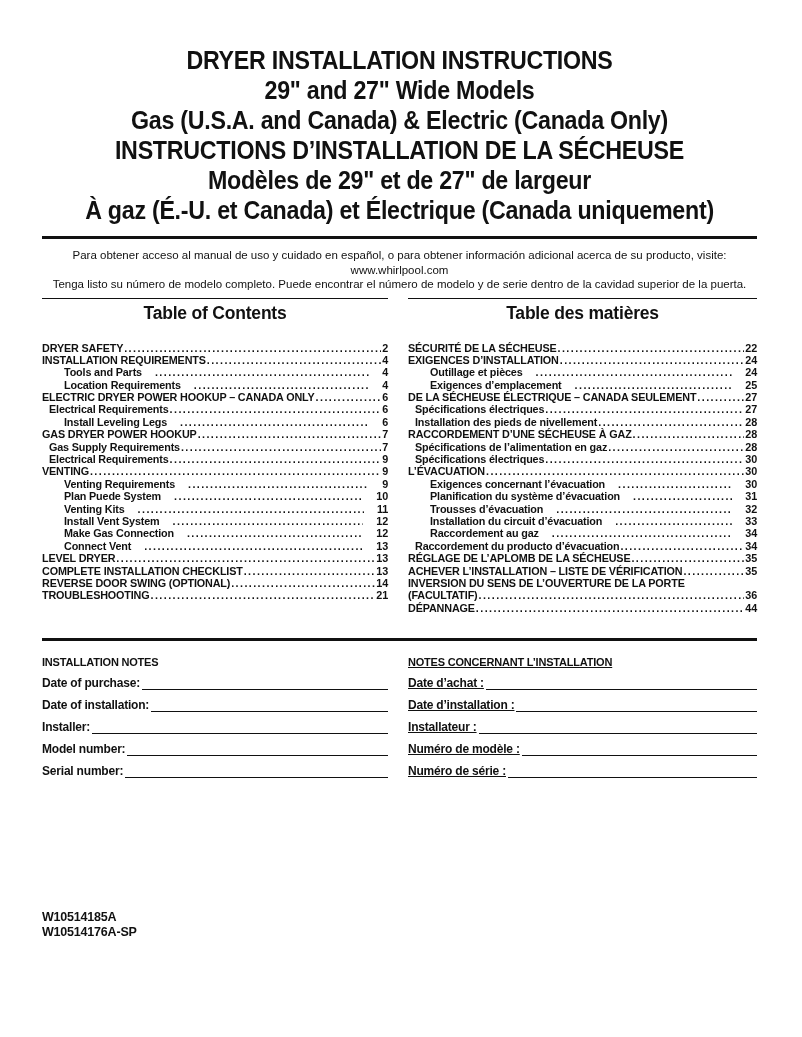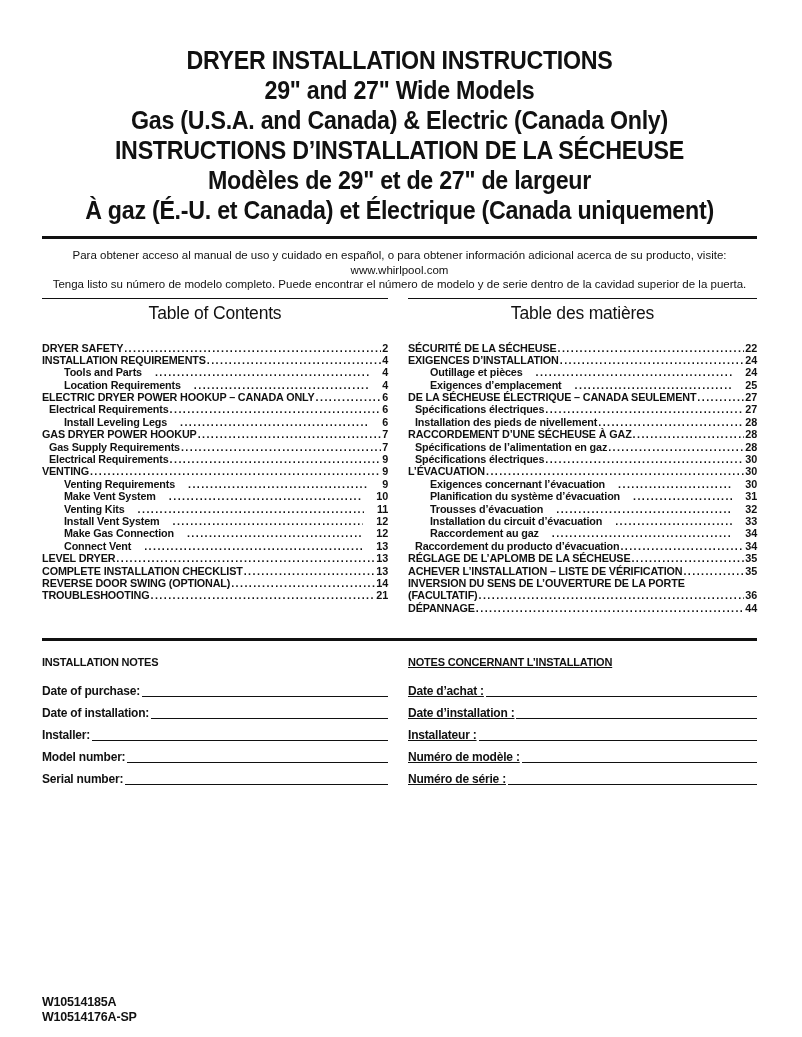--- a/index.html
+++ b/index.html
@@ -27,46 +27,46 @@
 
   
   .notice { margin-top: 9px; text-align: center; font-size: 11.5px; line-height: 14.5px; }
 
   
   .columns { display: flex; justify-content: space-between; margin-top: 6px; }
   .col { border-top: 1.5px solid #111; }
   .col-en { width: 346px; }
   .col-fr { width: 349px; }
   .col-heading {
-    font-size: 17.5px; line-height: 21px; font-weight: normal;
+    font-size: 17.5px; line-height: 21px; font-weight: bold;
     text-align: center; margin: 4px 0 18px 0;
     letter-spacing: -0.2px;
   }
 
   
   .toc-row { display: flex; align-items: baseline; height: 12.4px; font-size: 10.8px; font-weight: bold; letter-spacing: -0.15px; }
   .toc-row.lvl1 { padding-left: 7px; }
   .toc-row.lvl2 { padding-left: 22px; gap: 12px; }
   .toc-label { white-space: nowrap; }
   .toc-dots { flex: 1; min-width: 6px; overflow: hidden; white-space: nowrap; margin: 0 1px; }
   .toc-dots::after { content: "..................................................................................................................................."; letter-spacing: 1.4px; }
   .toc-page { white-space: nowrap; }
 
   
   .notes-cols { display: flex; justify-content: space-between; margin-top: 13px; }
   .notes-col-en { width: 346px; }
   .notes-col-fr { width: 349px; text-decoration: underline; }
   .notes-heading { font-size: 11px; line-height: 17px; font-weight: bold; letter-spacing: -0.2px; }
   .fields { margin-top: 5px; }
-  .f-row { display: flex; align-items: flex-end; height: 22px; }
+  .f-row { display: flex; height: 22px; }
   .f-label { font-size: 12px; font-weight: bold; white-space: nowrap; letter-spacing: -0.2px; }
   .f-line { flex: 1; border-bottom: 1.4px solid #111; height: 14px; margin-left: 2px; margin-bottom: 1px; }
 
   
-  .footer { position: absolute; left: 0; top: 995px; }
+  .footer { position: absolute; left: 0; top: 910px; }
   .part-number { font-size: 12.5px; line-height: 14.5px; font-weight: bold; letter-spacing: -0.2px; }
 </style>
 </head>
 <body>
 
 <div class="page">
 
   <header class="title-block">
     <div class="title-line">DRYER INSTALLATION INSTRUCTIONS</div>
     <div class="title-line">29" and 27" Wide Models</div>
@@ -142,21 +142,21 @@
             <span class="toc-label">VENTING</span>
             <span class="toc-dots"></span>
             <span class="toc-page">9</span>
           </div>
           <div class="toc-row lvl2">
             <span class="toc-label">Venting Requirements</span>
             <span class="toc-dots"></span>
             <span class="toc-page">9</span>
           </div>
           <div class="toc-row lvl2">
-            <span class="toc-label">Make Vent System</span>
+            <span class="toc-label">Plan Puede System</span>
             <span class="toc-dots"></span>
             <span class="toc-page">10</span>
           </div>
           <div class="toc-row lvl2">
             <span class="toc-label">Venting Kits</span>
             <span class="toc-dots"></span>
             <span class="toc-page">11</span>
           </div>
           <div class="toc-row lvl2">
             <span class="toc-label">Install Vent System</span>

